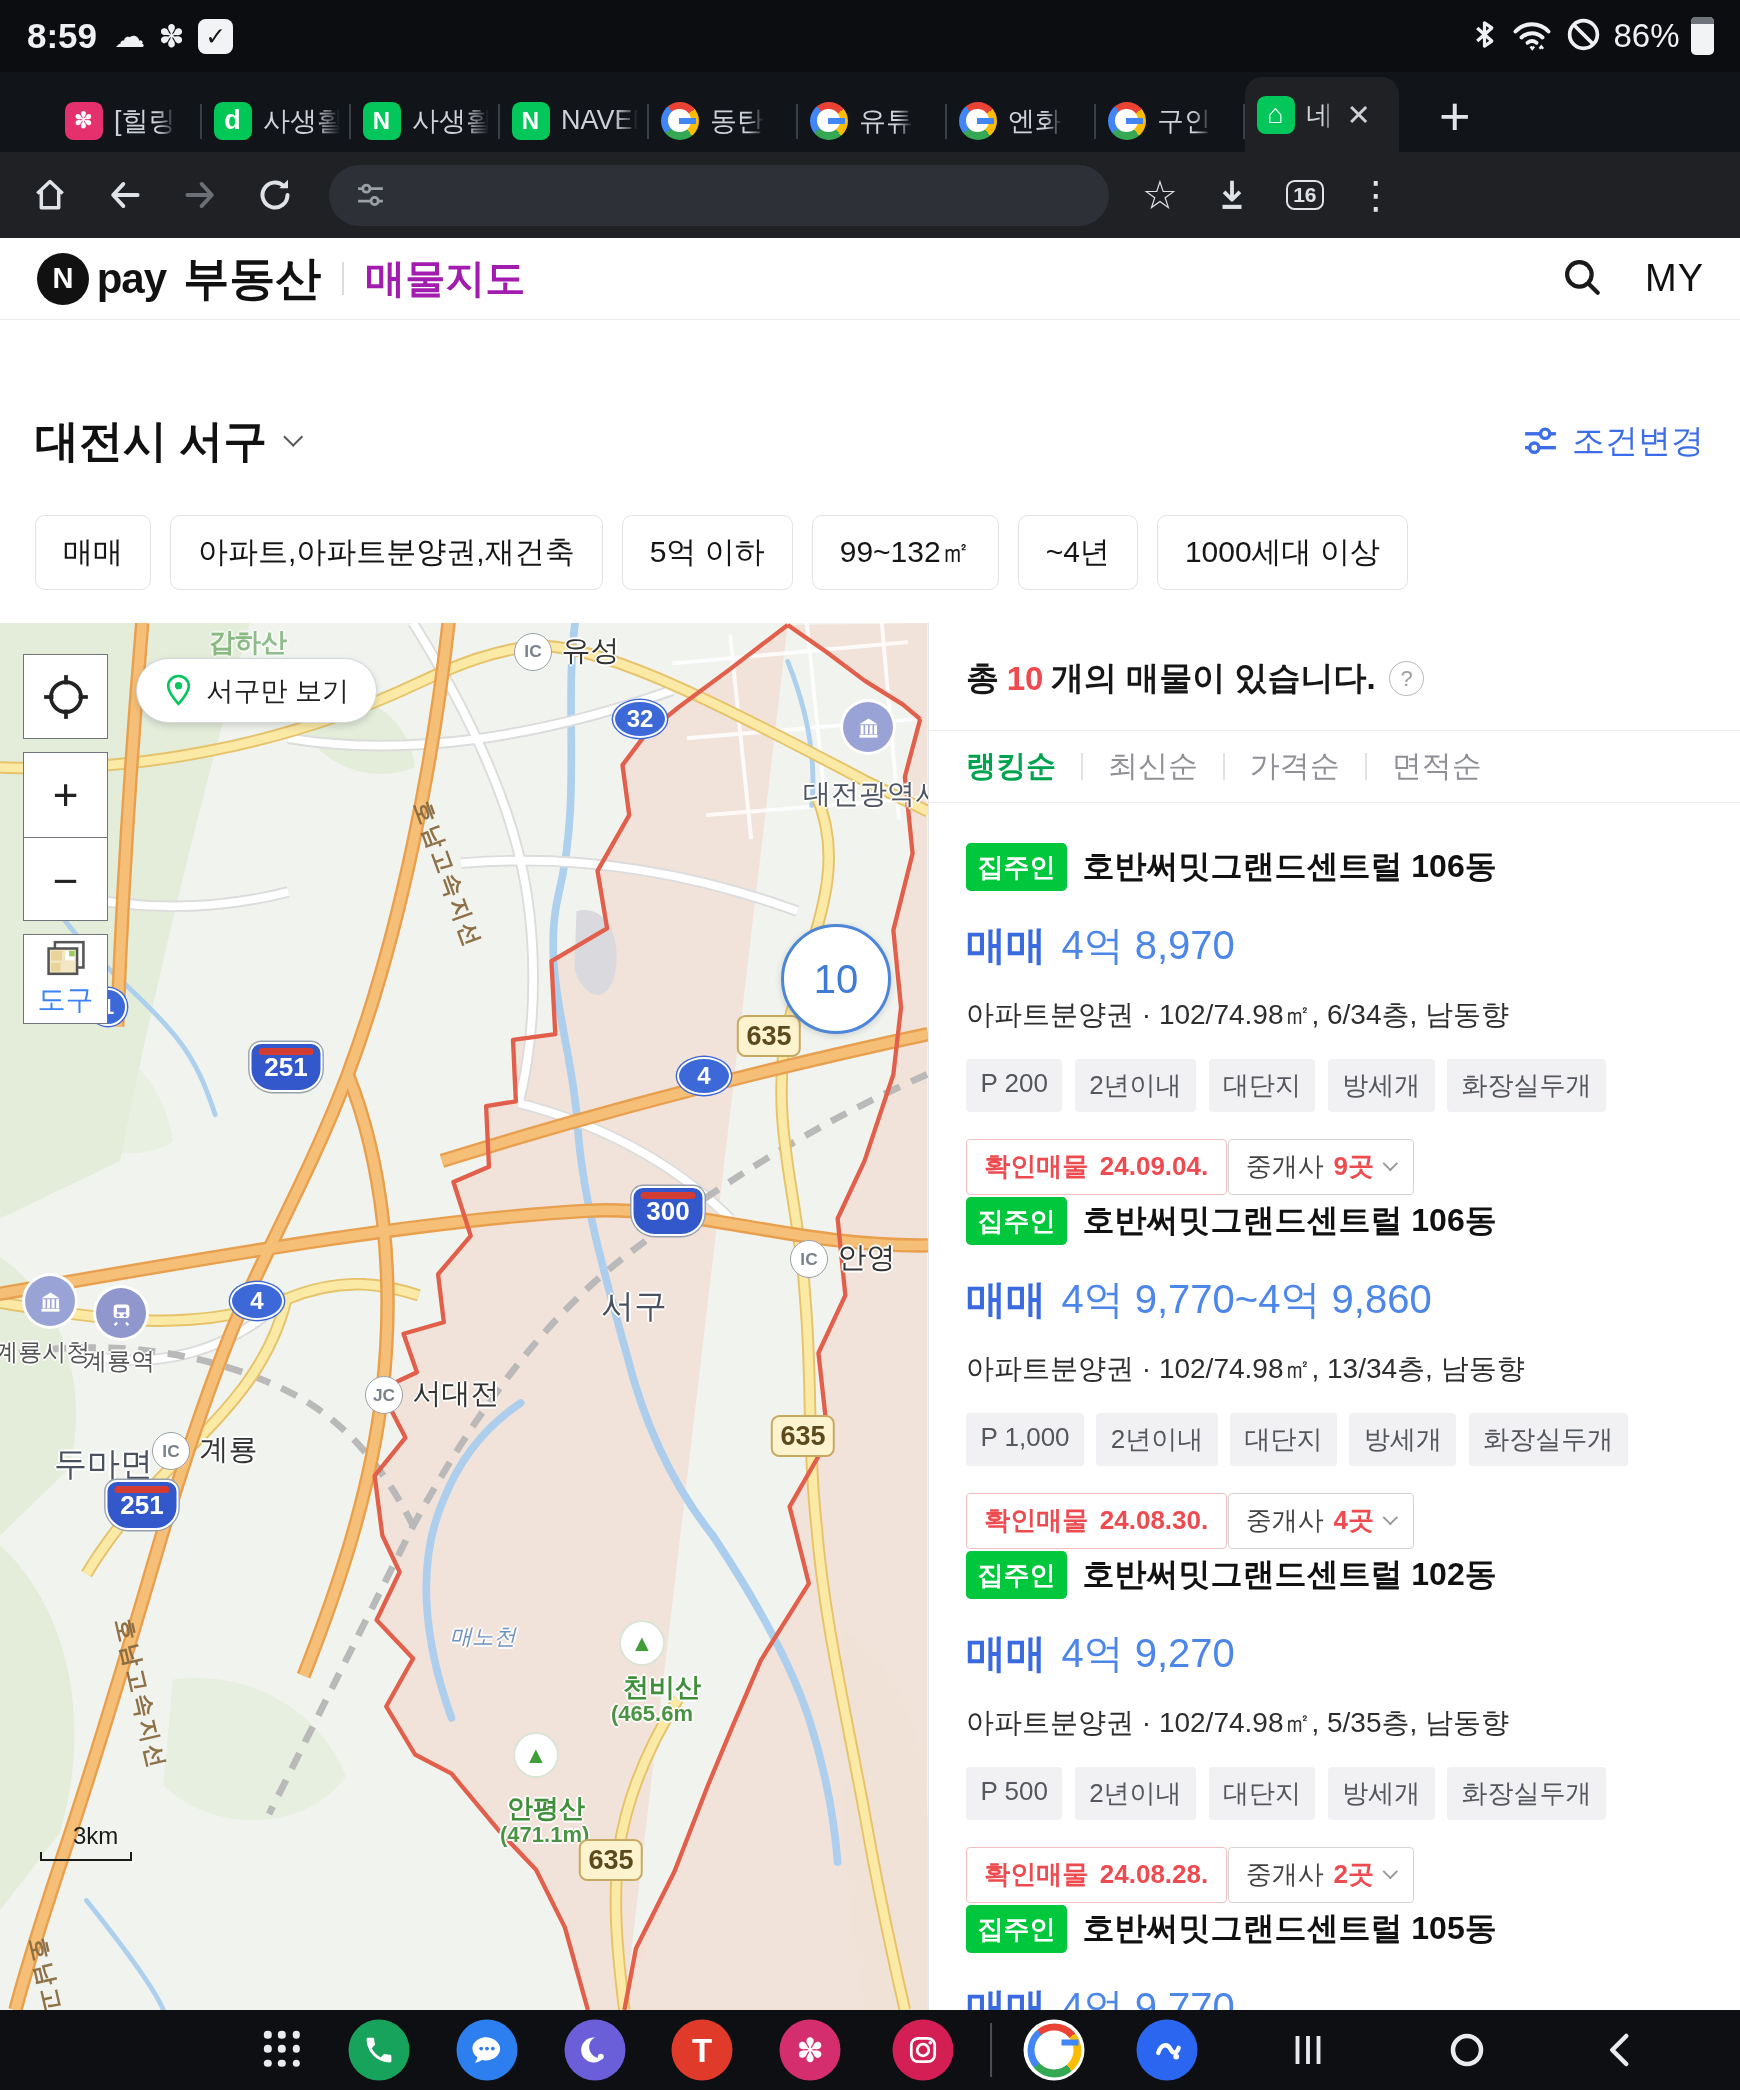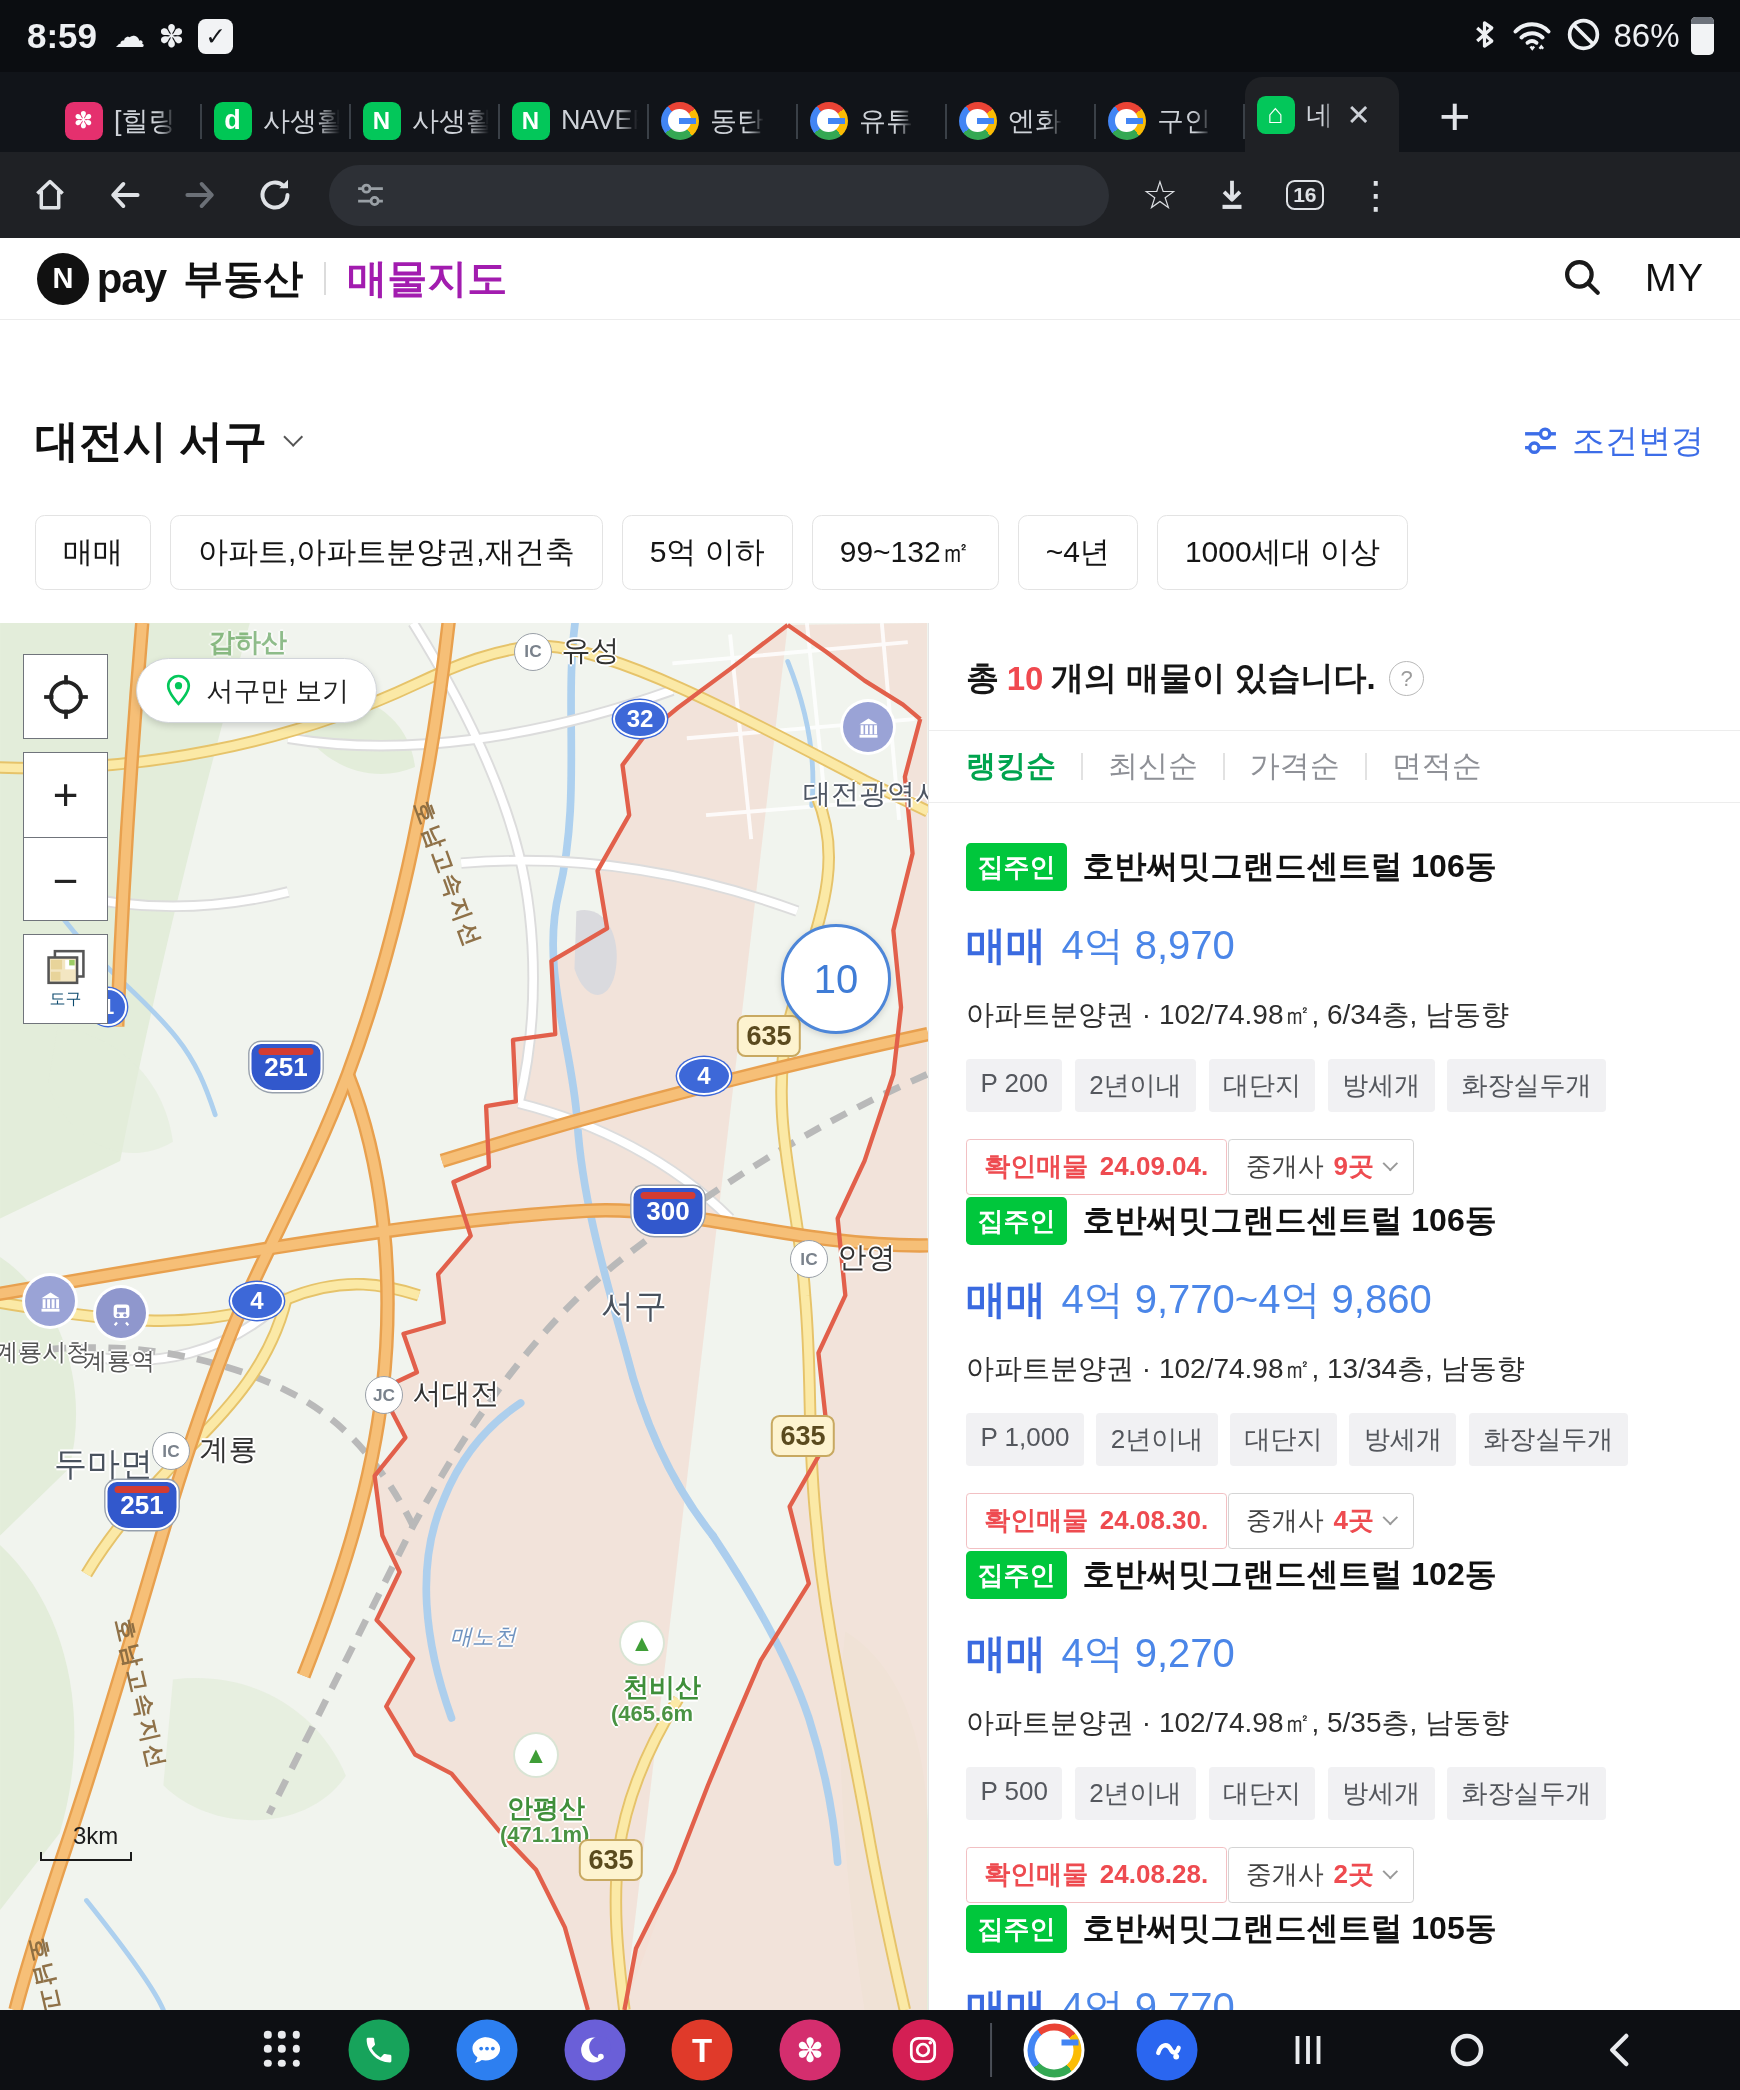--- a/index.html
+++ b/index.html
@@ -53,21 +53,21 @@
   .tabcount{width:38px;height:30px;border:2.9px solid #dfe2e6;border-radius:8.6px;color:#dfe2e6;
             font-size:21px;font-weight:bold;display:flex;align-items:center;justify-content:center}
   .kebab{color:#dfe2e6;font-size:38px;line-height:.9}
 
   
   .siteheader{position:absolute;left:0;top:238px;width:100%;height:82px;background:#fff;
               border-bottom:1px solid #ececec;display:flex;align-items:center;padding:0 37px}
   .nlogo{width:52px;height:52px;border-radius:50%;background:#111;color:#fff;font-weight:bold;
          font-size:29px;display:flex;align-items:center;justify-content:center}
   .paytxt{font-size:42px;font-weight:bold;color:#111;margin-left:7.7px;letter-spacing:-1px}
-  .sect{font-size:40px;font-weight:bold;color:#111;margin-left:17.3px}
+  .sect{font-size:46px;font-weight:bold;color:#111;margin-left:17.3px}
   .hsep{width:1.9px;height:33px;background:#dcdcdc;margin:0 21px}
   .ptitle{font-size:40px;font-weight:bold;color:#a21caf}
   .hright{margin-left:auto;display:flex;align-items:center;gap:42px}
   .mytxt{font-size:38px;color:#111;letter-spacing:1px}
 
   
   .filterbar{position:absolute;left:0;top:320px;width:100%;height:303px;background:#fff}
   .regionrow{display:flex;align-items:center;padding:92px 37px 0 35px}
   .region{font-size:44px;font-weight:bold;color:#111}
   .chev{display:inline-block;width:14.4px;height:14.4px;border-right:2.9px solid #555;
@@ -119,21 +119,21 @@
   .mbtn{position:absolute;background:#fff;border:1.9px solid #70747b;display:flex;flex-direction:column;
         align-items:center;justify-content:center;z-index:6}
   .pillbtn{position:absolute;height:65px;background:#fff;border:1px solid #d2d5da;border-radius:33px;
            display:flex;align-items:center;gap:13.4px;padding:0 27px;font-size:27px;color:#222;
            z-index:6;box-shadow:0 2.9px 7.7px rgba(0,0,0,.15)}
   .zoomstack{position:absolute;left:23px;top:129px;width:85px;height:169px;background:#fff;
              border:1.9px solid #70747b;z-index:6}
   .zoomstack .zi{height:85px;display:flex;align-items:center;justify-content:center;
                  font-size:44px;color:#222;font-weight:300}
   .zoomstack .zi:first-child{border-bottom:1.9px solid #70747b}
-  .toolslbl{font-size:16px;color:#0c4a6e;margin-top:3.8px}
+  .toolslbl{font-size:28px;color:#3b82f6;margin-top:3.8px}
   .scalebar{position:absolute;left:40px;top:1199px;z-index:4}
   .scalebar .stxt{font-size:24px;color:#1b1b1b;font-weight:normal;margin-left:33px}
   .scalebar .sbar{width:92px;height:9.6px;border-left:2.9px solid #1b1b1b;border-right:2.9px solid #1b1b1b;
                   border-bottom:2.9px solid #1b1b1b;margin-top:1.9px}
 
   
   #panel{position:absolute;left:928px;top:0;width:813px;height:1387px;background:#fff;
          border-left:1px solid #e6e6e6;overflow:hidden}
   .summary{padding:33px 0 0 37px;font-size:33px;font-weight:bold;color:#161616;display:flex;align-items:center}
   .summary .cnt{color:#f0494f;margin:0 7.7px}

